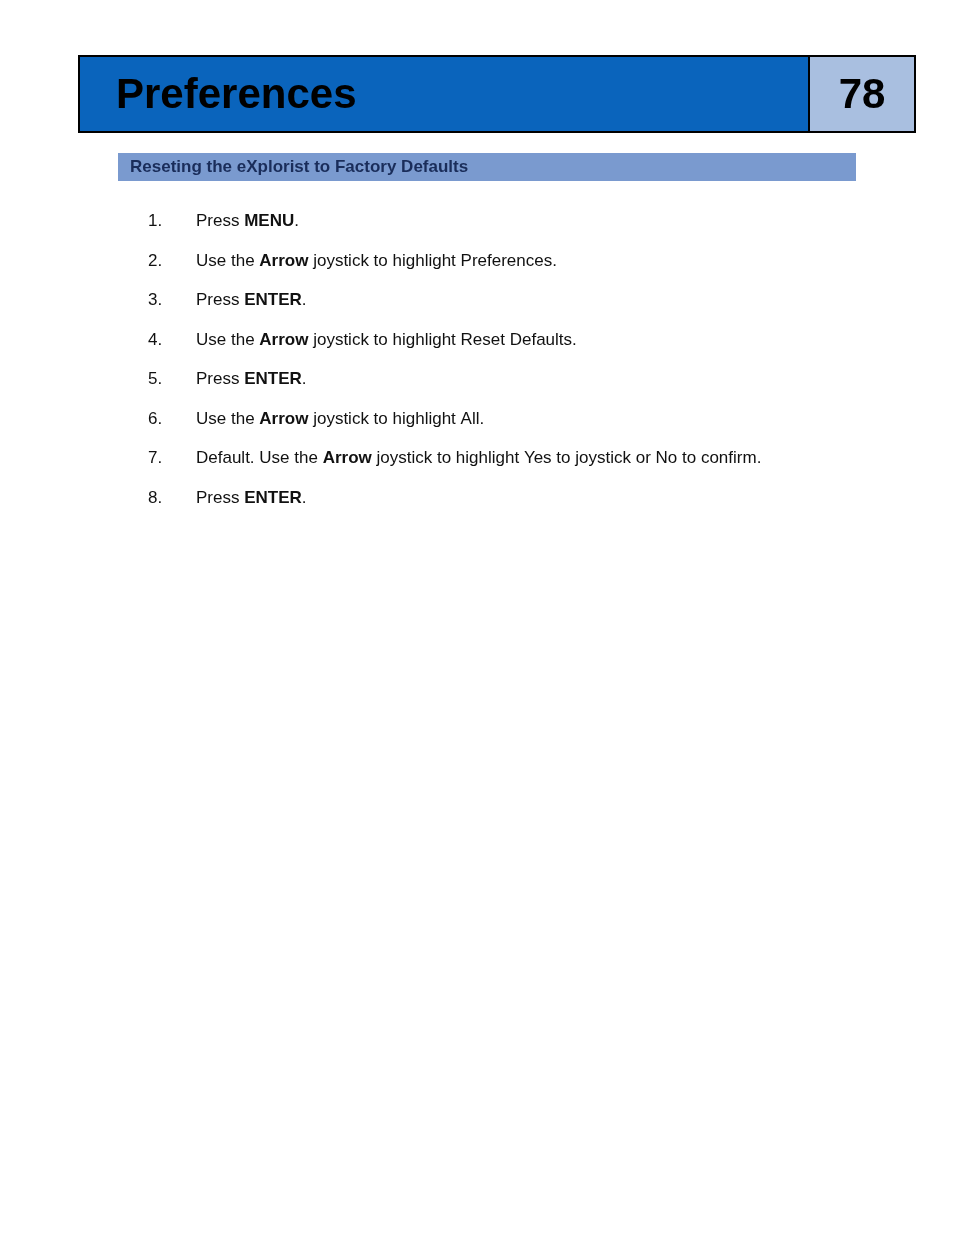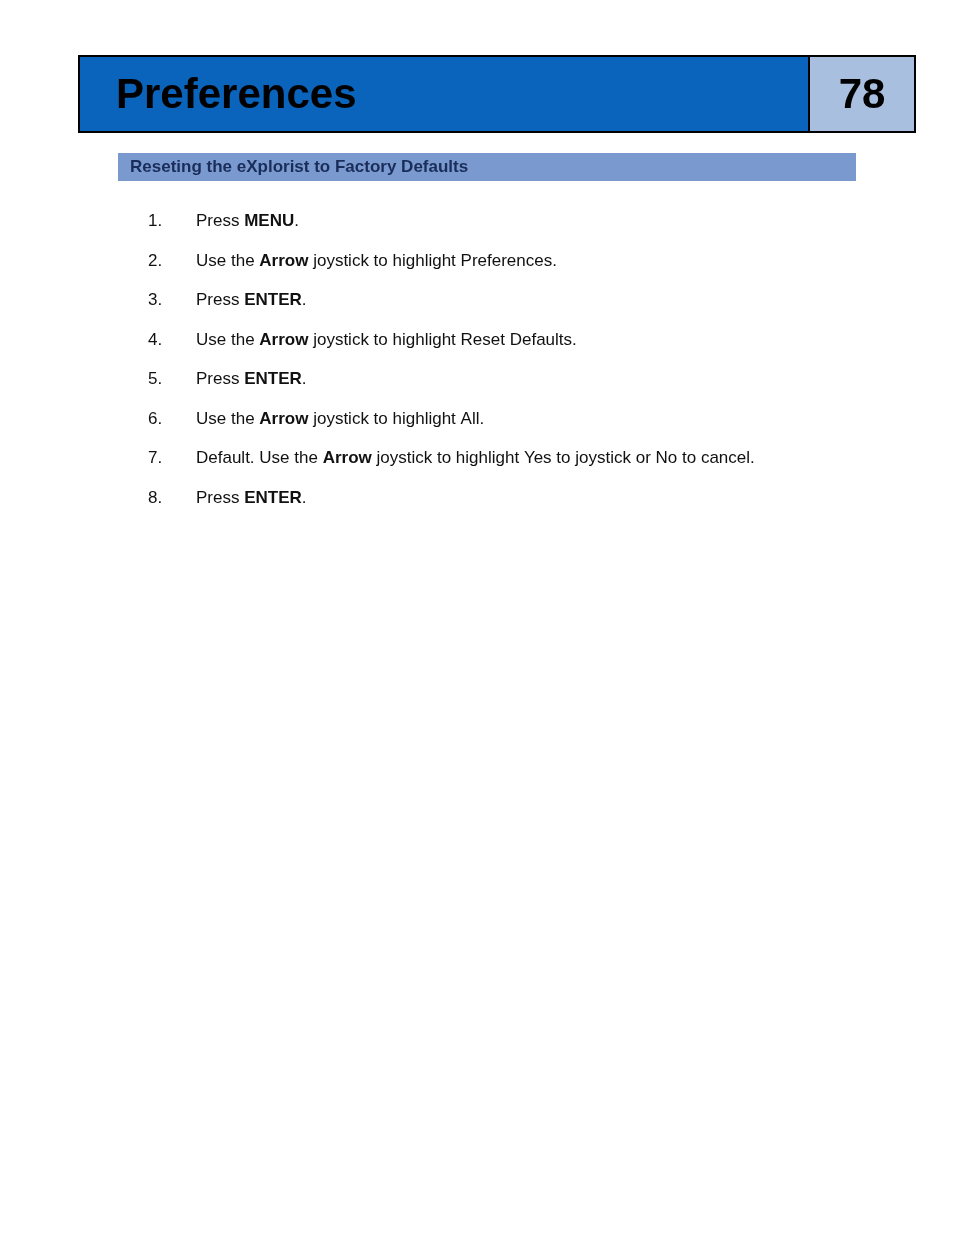--- a/index.html
+++ b/index.html
@@ -59,21 +59,21 @@
       <div class="step">
         <div class="step-num">5.</div>
         <div class="step-body"><span>Press </span><span class="b">ENTER</span><span>.</span></div>
       </div>
       <div class="step">
         <div class="step-num">6.</div>
         <div class="step-body"><span>Use the </span><span class="b">Arrow</span><span> joystick to highlight </span><span class="mono">All</span><span>.</span></div>
       </div>
       <div class="step">
         <div class="step-num">7.</div>
-        <div class="step-body"><span>Default.  Use the </span><span class="b">Arrow</span><span> joystick to highlight </span><span class="mono">Yes</span><span> to joystick or </span><span class="mono">No</span><span> to cancel.</span></div>
+        <div class="step-body"><span>Default.  Use the </span><span class="b">Arrow</span><span> joystick to highlight </span><span class="mono">Yes</span><span> to joystick or </span><span class="mono">No</span><span> to confirm.</span></div>
       </div>
       <div class="step">
         <div class="step-num">8.</div>
         <div class="step-body"><span>Press </span><span class="b">ENTER</span><span>.</span></div>
       </div>
     </div>
 
 </div>
 
 </body></html>

